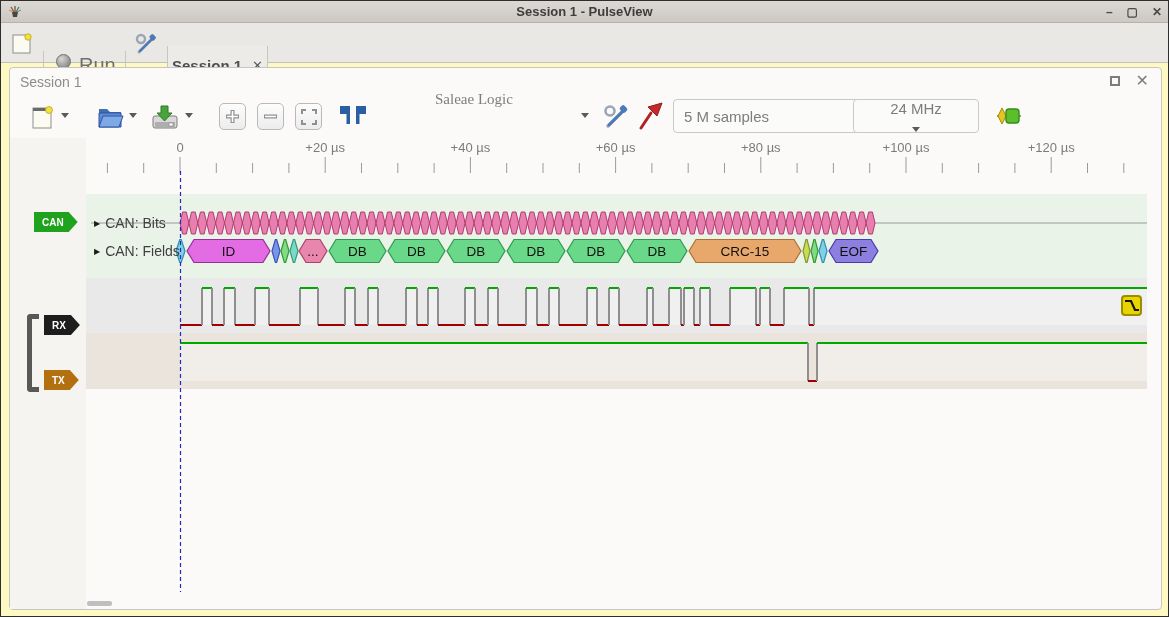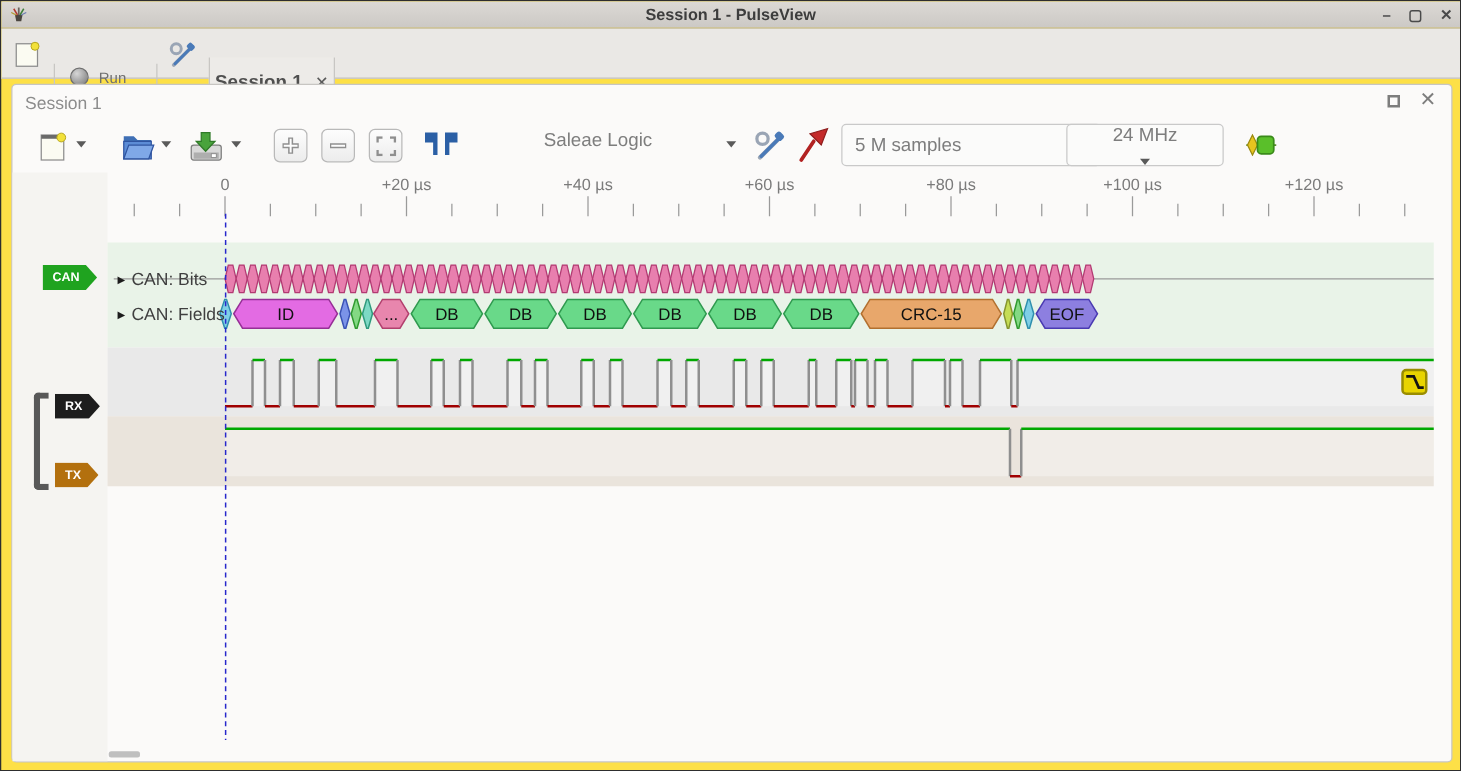--- a/index.html
+++ b/index.html
@@ -1,34 +1,34 @@
 <!DOCTYPE html>
 <html><head>
 <meta charset="utf-8">
 <style>
   * { margin:0; padding:0; box-sizing:border-box; }
   body { background:#888; font-family:"Liberation Sans", sans-serif; }
-  .screen { position:relative; width:1169px; height:617px; background:#fde047; overflow:hidden;
+  .screen { position:relative; width:1169px; height:617px; background:#fef9c3; overflow:hidden;
             border:1px solid #2e2e2e; }
   
   .titlebar { position:absolute; left:0; top:0; width:100%; height:22px;
               background:linear-gradient(#dcd9d5,#ccc9c5); border-bottom:1px solid #b5b2ae;
               display:flex; align-items:center; }
   .titlebar-title { position:absolute; left:0; right:0; text-align:center; font-size:13px;
                     font-weight:bold; color:#3d3d3d; }
   .win-controls { position:absolute; right:6px; top:0; height:22px; display:flex; gap:14px;
                   align-items:center; color:#4a4a4a; font-size:12px; font-weight:bold; }
   .win-controls span { cursor:default; }
   .app-logo { position:absolute; left:6px; top:2px; }
   
   .main-toolbar { position:absolute; left:0; top:22px; width:100%; height:40px;
                   background:#eae8e5; border-bottom:1px solid #c2c0bd; }
   .vsep { position:absolute; top:28px; width:1px; height:28px; background:#c8c6c3; }
-  .run-btn { position:absolute; left:55px; top:31px; display:flex; gap:8px; align-items:flex-end;
-             color:#6f6f6f; font-size:12px; }
+  .run-btn { position:absolute; left:55px; top:31px; display:flex; gap:8px; align-items:flex-start;
+             color:#6f6f6f; font-size:20px; }
   .run-sphere { width:15px; height:15px; border-radius:50%;
                 background:radial-gradient(circle at 35% 30%, #d6d6d6, #8d8d8d 75%);
                 border:1px solid #6f6f6f; }
   .tab { position:absolute; left:166px; top:23px; width:101px; height:38px; background:#edebe8;
          border-left:1px solid #c8c6c3; border-right:1px solid #c8c6c3;
          display:flex; align-items:center; justify-content:center; gap:10px; }
   .tab-underline { position:absolute; left:0; bottom:0; width:100%; height:4px; background:#4e8fd0; border-radius:2px; }
   .tab-label { font-size:15px; font-weight:bold; color:#4f4f4f; }
   .tab-close { font-size:13px; color:#5a5a5a; }
   
@@ -163,21 +163,21 @@
     <svg width="16" height="16">
       <path d="M1,5 V1 H5 M11,1 H15 V5 M15,11 V15 H11 M5,15 H1 V11" fill="none" stroke="#8f8f8f" stroke-width="2"></path>
     </svg>
   </div>
 
   <svg class="tool" style="left:338px;top:104px;" width="28" height="22">
     <path d="M1,1 h10 v18 h-3.5 v-10 H1 Z" fill="#2b5fa5"></path>
     <path d="M17,1 h10 v8 h-6.5 v10 H17 Z" fill="#2b5fa5"></path>
   </svg>
 
-  <div class="device-select" style="left:434px;top:103px;">
+  <div class="device-select" style="left:434px;top:90px;font-family:Liberation Serif, serif;">
     <span>Saleae Logic</span>
   </div>
   <div class="tool" style="left:580px;top:112px;">
       <div class="drop-arrow"></div>
     </div>
 
   <svg class="tool" style="left:602px;top:102px;" width="28" height="28">
     <path d="M5,23 L21,7" stroke="#9aa5b5" stroke-width="3.4" stroke-linecap="round"></path>
     <circle cx="7" cy="8" r="4.5" fill="none" stroke="#9aa5b5" stroke-width="2.6"></circle>
     <path d="M6,22 L22,6" stroke="#4a7ab8" stroke-width="2.8" stroke-linecap="round"></path>

